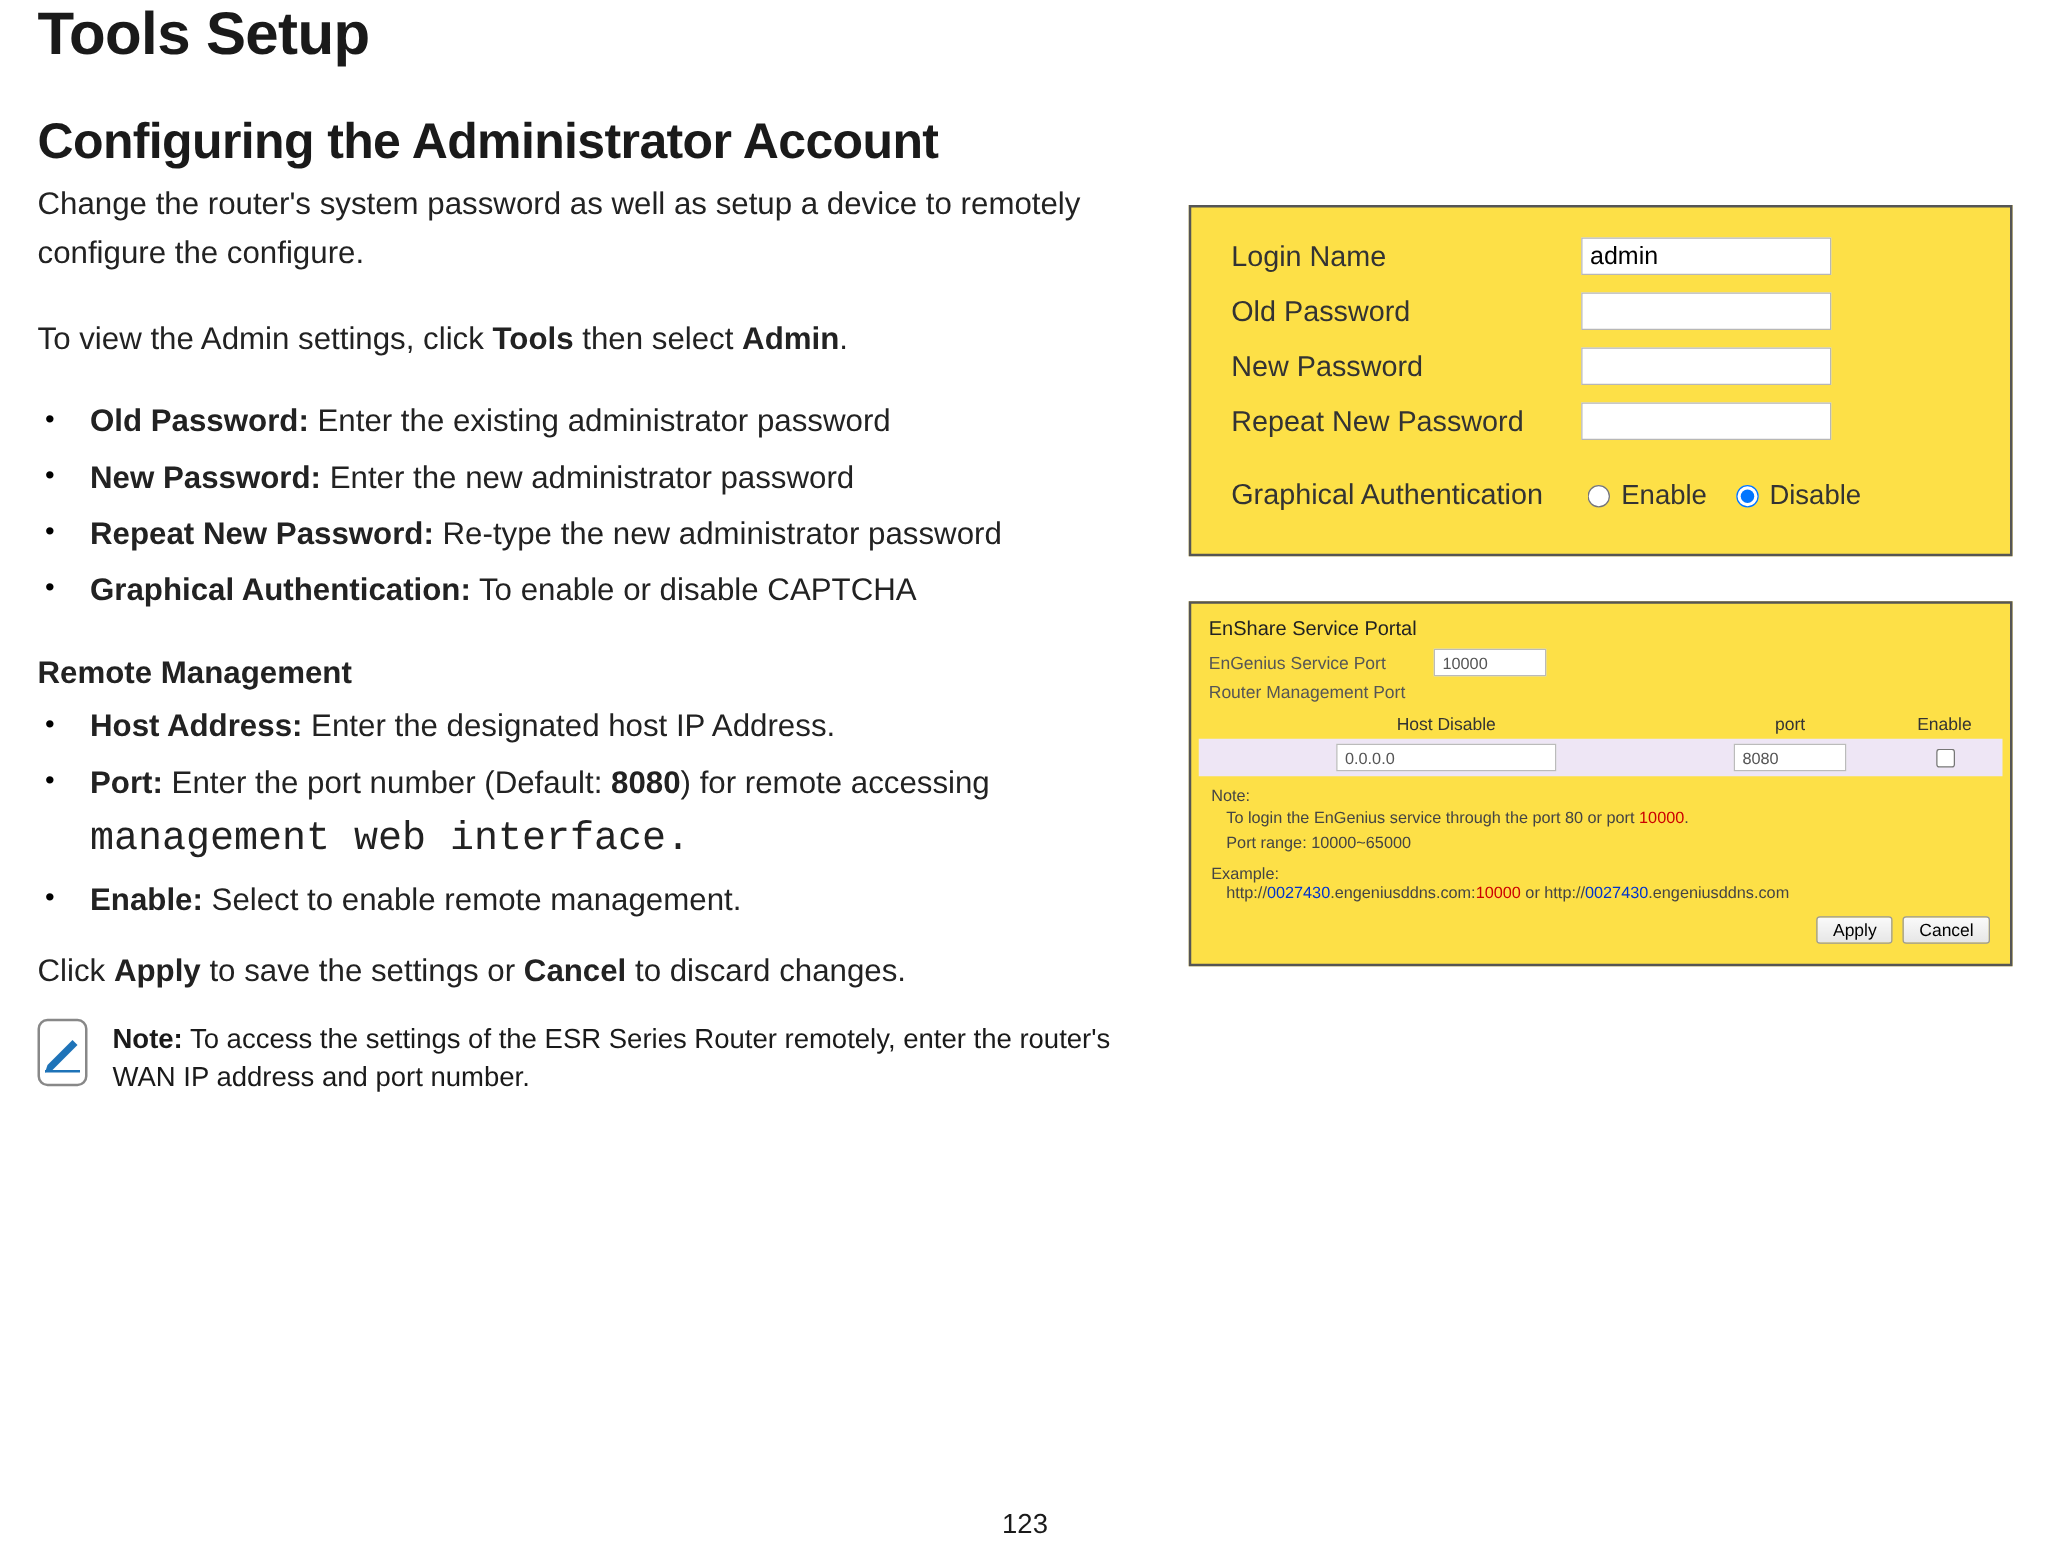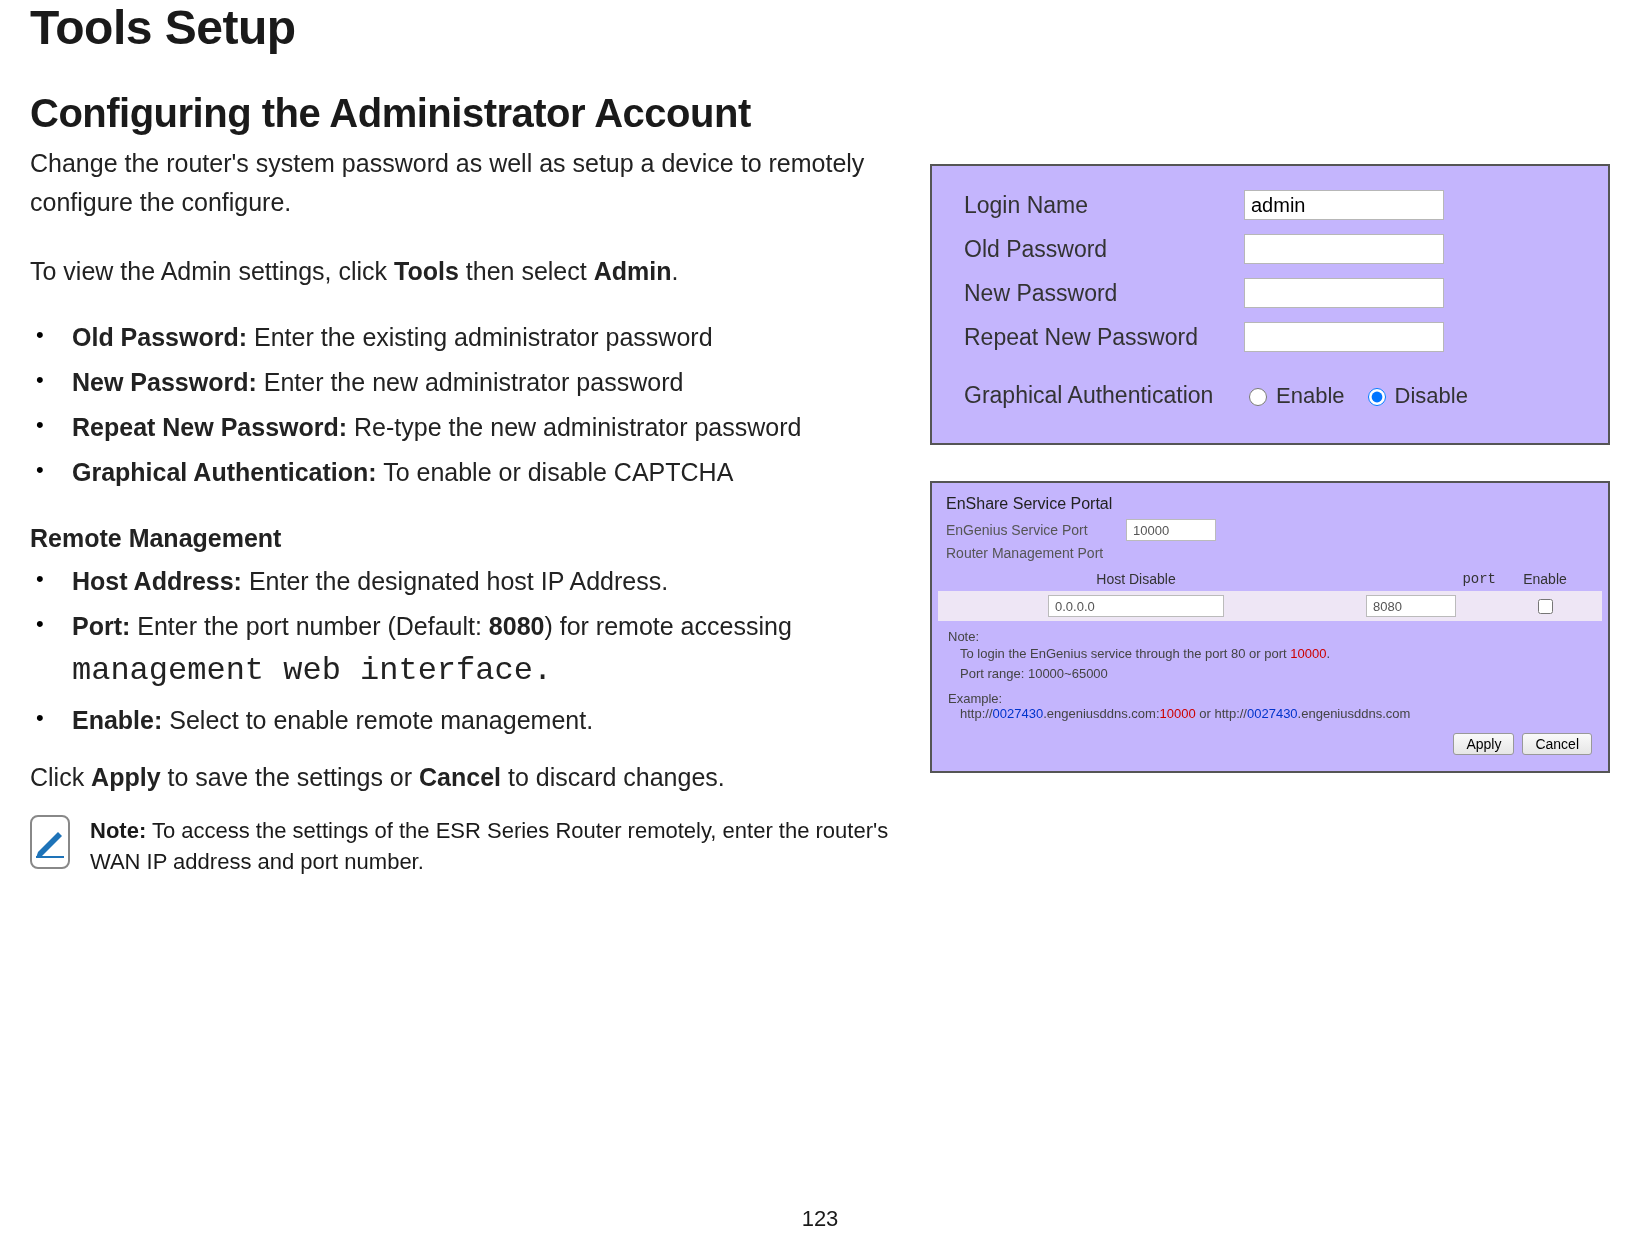--- a/index.html
+++ b/index.html
@@ -7,21 +7,21 @@
   body {
     width: 1640px;
     height: 1238px;
     font-family: Arial, Helvetica, sans-serif;
     color: #1a1a1a;
     position: relative;
   }
   .page {
     padding: 0 30px;
     display: flex;
-    gap: 40px;
+    gap: 61px;
   }
   .left-col {
     flex: 0 0 860px;
   }
   .right-col {
     flex: 1;
     padding-top: 164px;
   }
   h1.main-title {
     font-size: 48px;
@@ -79,21 +79,21 @@
   }
   .note-icon svg { width: 36px; height: 36px; }
   .note-text {
     font-size: 22px; line-height: 1.45;
     font-family: "Arial Narrow", Arial, sans-serif;
     font-stretch: condensed;
   }
   
   .panel {
     border: 2px solid #555;
-    background: #c4b5fd;
+    background: #fde047;
     margin-bottom: 36px;
   }
   .panel-inner { padding: 24px 32px 34px 32px; }
   .panel .row {
     display: flex;
     align-items: center;
     margin-bottom: 14px;
   }
   .panel .lbl {
     width: 280px;
@@ -112,21 +112,21 @@
   .radio-group { display:flex; gap:18px; align-items:center; }
   
   .panel2-inner { padding: 10px 6px 10px 6px; font-size: 14px; }
   .p2-title { font-size:16px; color:#222; padding:2px 8px 6px 8px; }
   .p2-sm-row { display:flex; align-items:center; padding:0 8px 4px 8px; font-size:14px; color:#555; }
   .p2-sm-row .p2-sm-lbl { width: 180px; }
   .p2-sm-row input.sm-tf { width:90px; height:22px; border:1px solid #bbb; font-size:13px; padding:0 6px; color:#555; }
   .p2-tbl { width:100%; }
   .p2-th { display:flex; padding: 6px 8px 4px 8px; font-size:14px; color:#333; font-weight:normal;}
   .p2-th .c1{ flex:0 0 380px; text-align:center;}
-  .p2-th .c2{ flex:0 0 170px; text-align:right;font-family:Liberation Mono, monospace;}
+  .p2-th .c2{ flex:0 0 170px; text-align:center;}
   .p2-th .c3{ flex:1; text-align:center;}
   .p2-tr { display:flex; padding: 4px 8px; background:#eee6f5; align-items:center;}
   .p2-tr .c1{ flex:0 0 380px; display:flex; justify-content:center;}
   .p2-tr .c2{ flex:0 0 170px; display:flex; justify-content:center;}
   .p2-tr .c3{ flex:1; display:flex; justify-content:center;}
   .p2-tr input.cell-tf{ width:176px; height:22px; border:1px solid #bbb; font-size:13px; padding:0 6px; color:#555;}
   .p2-tr input[type="checkbox"]{ width:15px; height:15px; }
   .p2-note { padding:8px 10px 0 10px; font-size:13px; color:#444;}
   .p2-note-body { padding:0 10px 0 22px; font-size:13px; color:#444; line-height:1.5;}
   .p2-red { color:#cc0000; }

